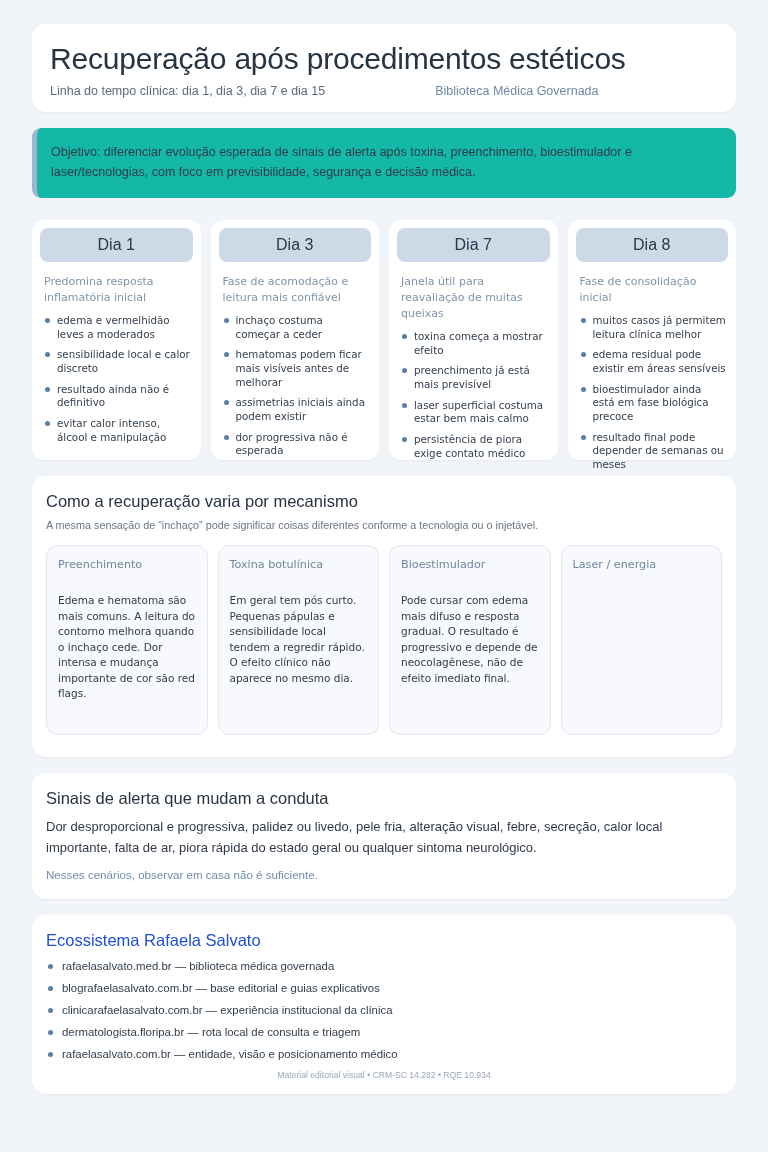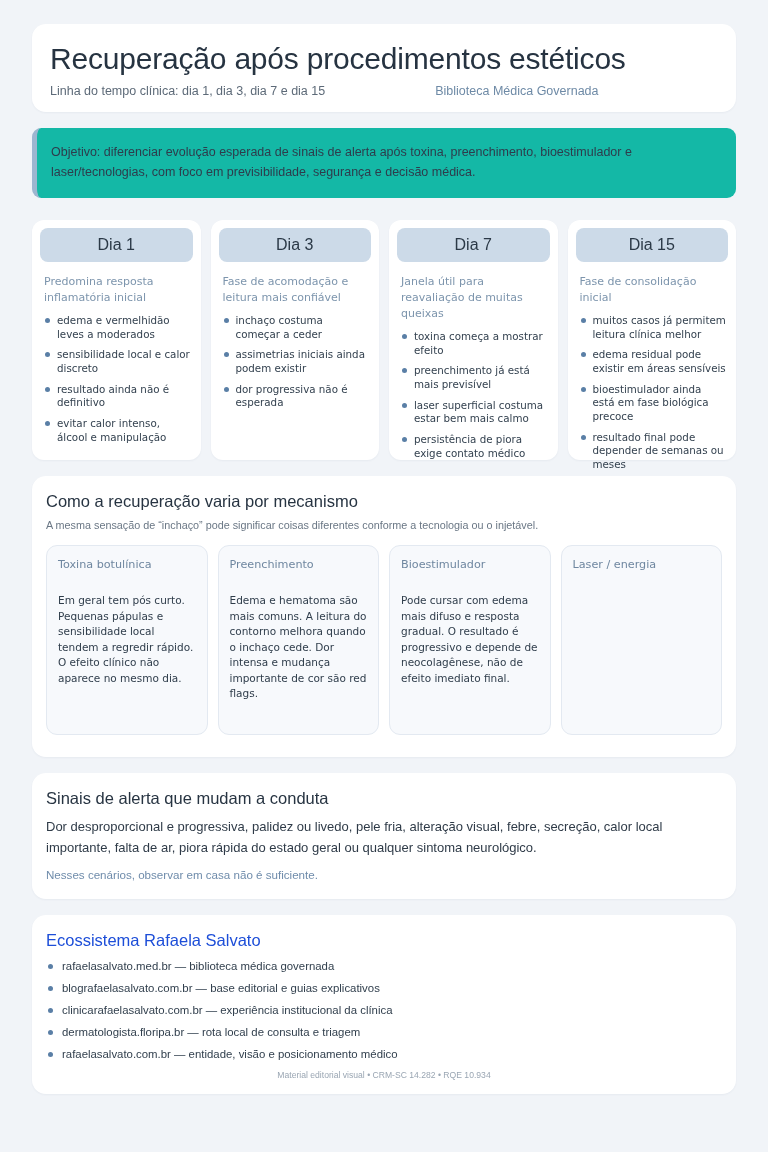--- a/index.html
+++ b/index.html
@@ -269,62 +269,63 @@
         <li>resultado ainda não é definitivo</li>
         <li>evitar calor intenso, álcool e manipulação</li>
       </ul>
     </div>
 
     <div class="day-card">
       <div class="day-pill">Dia 3</div>
       <div class="day-sub">Fase de acomodação e leitura mais confiável</div>
       <ul class="day-list">
         <li>inchaço costuma começar a ceder</li>
+        <li>hematomas podem ficar mais visíveis antes de melhorar</li>
         <li>assimetrias iniciais ainda podem existir</li>
         <li>dor progressiva não é esperada</li>
       </ul>
     </div>
 
     <div class="day-card">
       <div class="day-pill">Dia 7</div>
       <div class="day-sub">Janela útil para reavaliação de muitas queixas</div>
       <ul class="day-list">
         <li>toxina começa a mostrar efeito</li>
         <li>preenchimento já está mais previsível</li>
         <li>laser superficial costuma estar bem mais calmo</li>
         <li>persistência de piora exige contato médico</li>
       </ul>
     </div>
 
     <div class="day-card">
-      <div class="day-pill">Dia 15</div>
+      <div class="day-pill">Dia 8</div>
       <div class="day-sub">Fase de consolidação inicial</div>
       <ul class="day-list">
         <li>muitos casos já permitem leitura clínica melhor</li>
         <li>edema residual pode existir em áreas sensíveis</li>
         <li>bioestimulador ainda está em fase biológica precoce</li>
         <li>resultado final pode depender de semanas ou meses</li>
       </ul>
     </div>
 
   </div>
 
   <div class="panel">
     <h2 class="panel-title">Como a recuperação varia por mecanismo</h2>
     <p class="panel-note">A mesma sensação de “inchaço” pode significar coisas diferentes conforme a tecnologia ou o injetável.</p>
     <div class="mech-grid">
 
       <div class="mech-card">
+        <div class="mech-name">Preenchimento</div>
+        <div class="mech-body">Edema e hematoma são mais comuns. A leitura do contorno melhora quando o inchaço cede. Dor intensa e mudança importante de cor são red flags.</div>
+      </div>
+
+      <div class="mech-card">
         <div class="mech-name">Toxina botulínica</div>
         <div class="mech-body">Em geral tem pós curto. Pequenas pápulas e sensibilidade local tendem a regredir rápido. O efeito clínico não aparece no mesmo dia.</div>
-      </div>
-
-      <div class="mech-card">
-        <div class="mech-name">Preenchimento</div>
-        <div class="mech-body">Edema e hematoma são mais comuns. A leitura do contorno melhora quando o inchaço cede. Dor intensa e mudança importante de cor são red flags.</div>
       </div>
 
       <div class="mech-card">
         <div class="mech-name">Bioestimulador</div>
         <div class="mech-body">Pode cursar com edema mais difuso e resposta gradual. O resultado é progressivo e depende de neocolagênese, não de efeito imediato final.</div>
       </div>
 
       <div class="mech-card">
         <div class="mech-name">Laser / energia</div>
       </div>

